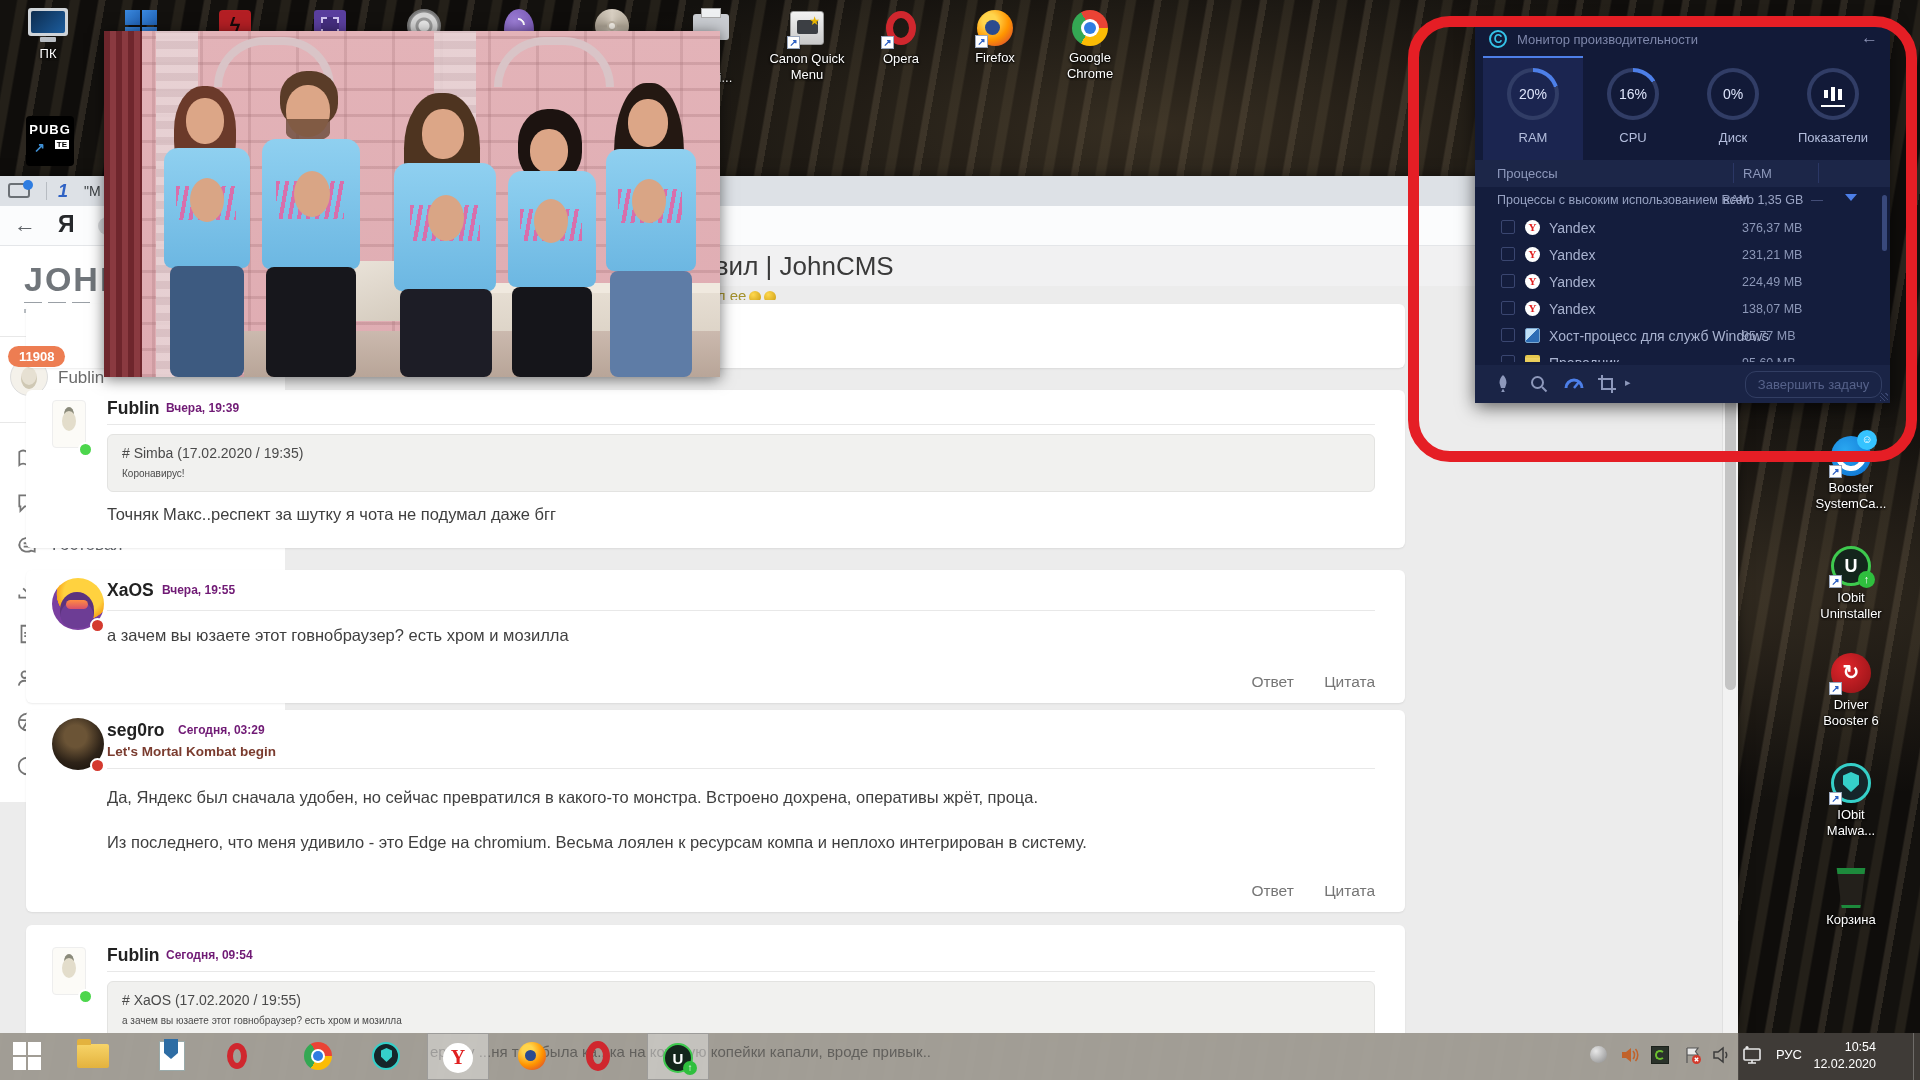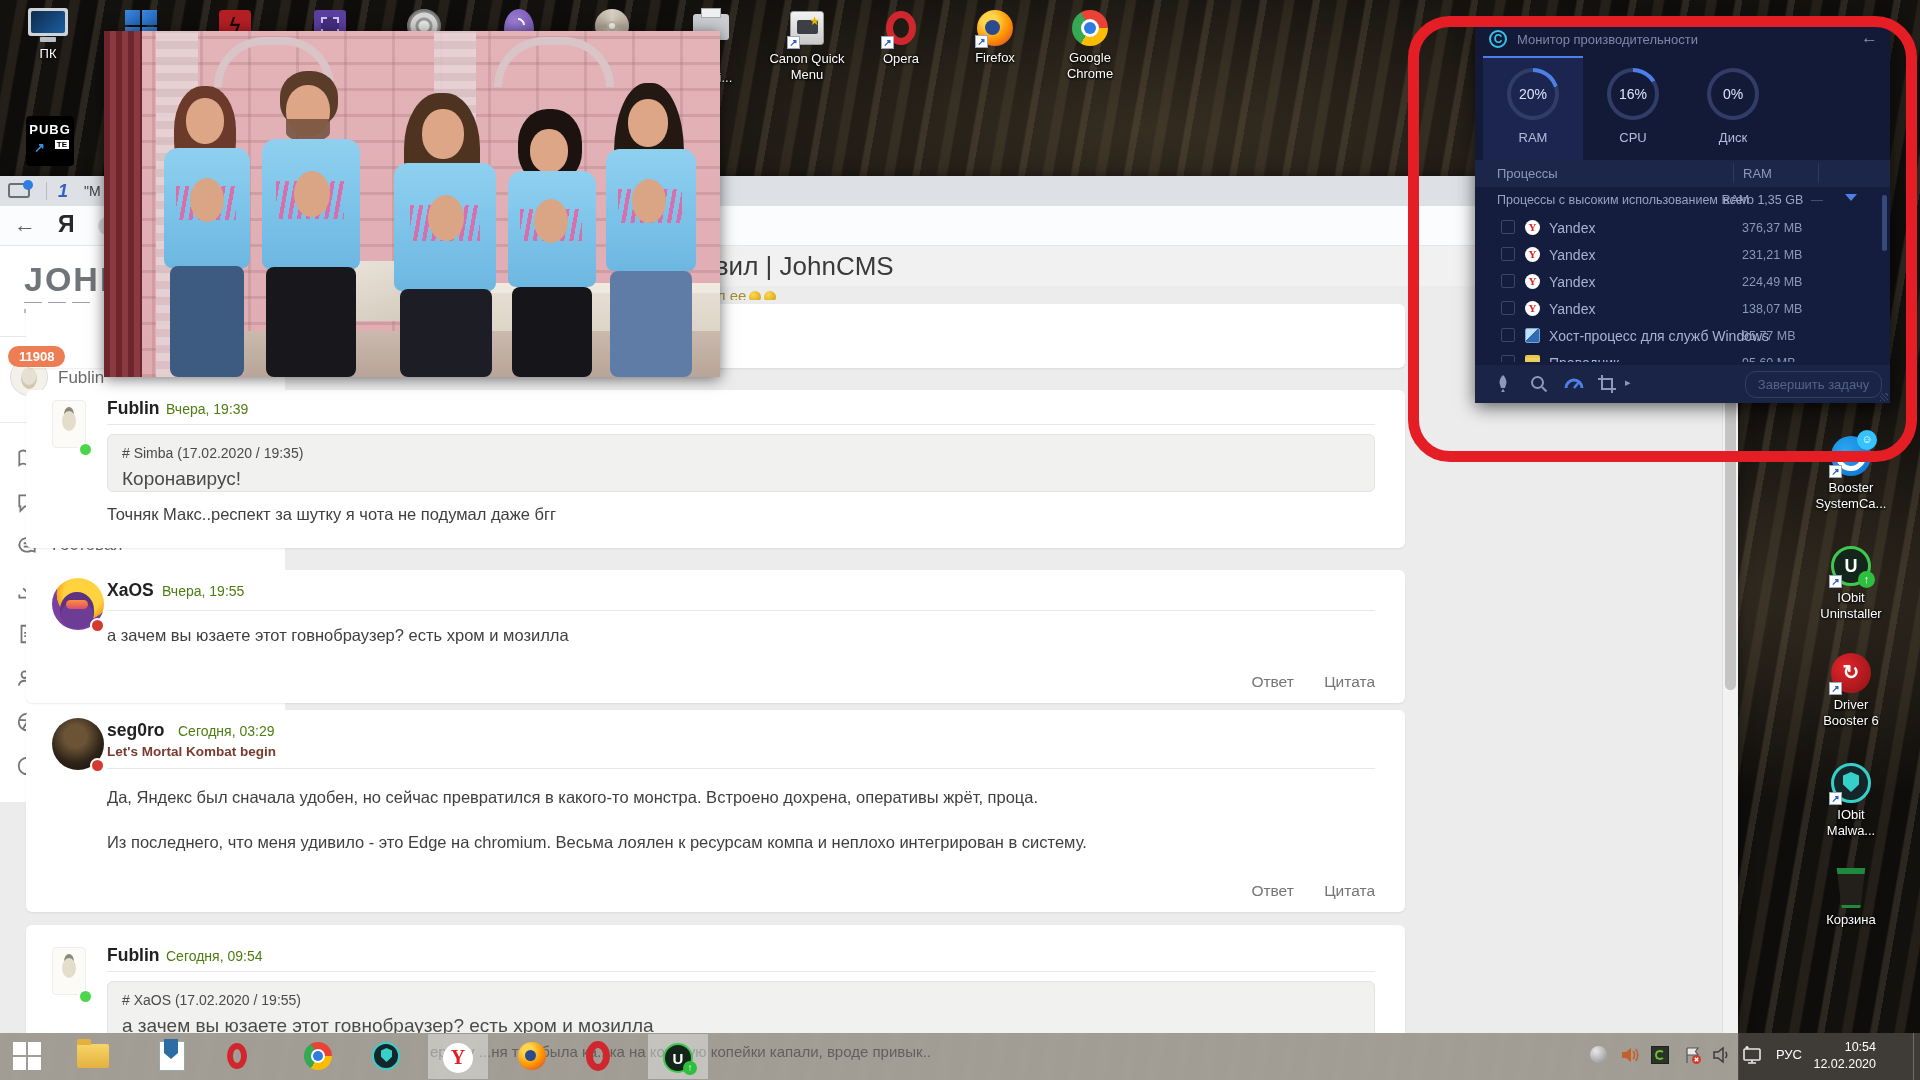--- a/index.html
+++ b/index.html
@@ -106,26 +106,26 @@
   .sketchav { width:34px; height:48px; background:#fcfbf7; border:1px solid #eee; border-radius:4px; }
   .sketchav i { display:block; width:14px; height:20px; margin:10px auto 0; border-radius:50%; background:#e3ddcb; box-shadow:0 -6px 0 -2px #8a8a7a; }
   .bigav { width:52px; height:52px; border-radius:50%; overflow:hidden; }
   .av-xaos { background:radial-gradient(circle at 60% 30%,#ffd23f 0 40%,#f7a51b 55%,#7a3fa0 56%); }
   .av-xaos i { position:absolute; left:8px; top:14px; width:34px; height:36px; border-radius:50% 50% 40% 40%; background:#6d3d95; box-shadow:inset 0 8px 0 rgba(0,0,0,.15); }
   .av-xaos b { position:absolute; left:14px; top:22px; width:22px; height:9px; border-radius:5px; background:linear-gradient(#ff8c42,#d94f6b); }
   .av-seg { background:radial-gradient(circle at 45% 35%,#6b5436 0 25%,#2e2318 60%,#120d08); }
   .odot { position:absolute; width:15px; height:15px; border-radius:50%; border:2px solid #fff; }
   .odot.gr { background:#4cd64c; } .odot.rd { background:#d43a2f; }
   .pname { position:absolute; left:81px; font-size:17.5px; font-weight:bold; color:#212121; }
-  .ptime { position:absolute; font-size:14px; color:#4d7c0f; }
+  .ptime { position:absolute; font-size:12px; color:#701a75;font-weight:bold; }
   .psig { position:absolute; left:81px; font-size:13.5px; font-weight:bold; color:#7a3b2e; }
   .phr { position:absolute; left:81px; right:30px; height:1px; background:#e8e8e8; }
   .pquote { position:absolute; left:81px; right:30px; background:#f1f1ef; border:1px solid #e3e3e1; border-radius:6px; padding:10px 14px; }
   .pquote .qh { font-size:14px; color:#4a4a4a; }
-  .pquote .qb { font-size:19px; color:#4a4a4a; margin-top:7px; }
+  .pquote .qb { font-size:10px; color:#4a4a4a; margin-top:7px; }
   .pbody { position:absolute; left:81px; right:30px; font-size:16.5px; color:#3f3f3f; }
   .plinks { position:absolute; right:30px; bottom:12px; font-size:15.5px; color:#757575; }
   .plinks span { margin-left:26px; }
   #pgscroll { right:0; top:0; width:16px; height:787px; background:#f2f2f2; border-left:1px solid #e0e0e0; }
   #pgthumb { left:2px; top:144px; width:11px; height:300px; background:#c4c4c4; border-radius:6px; }
 
   
   #video { left:104px; top:31px; width:616px; height:346px; z-index:20; overflow:hidden; box-shadow:0 2px 14px rgba(0,0,0,.55);
     background:
       repeating-linear-gradient(0deg, rgba(160,110,115,.28) 0 3px, transparent 3px 26px),
@@ -634,20 +634,33 @@
         <div class="ptlabel">CPU</div>
       </div>
       <div class="ptab" style="left:208px;">
         <div class="gauge">
             <div class="ring" style="background:#313d66;"></div>
             <div class="hole"></div>
             <div class="pct">0%</div>
           </div>
         <div class="ptlabel">Диск</div>
       </div>
+      <div class="ptab" style="left:308px;">
+        <div class="gauge">
+            <div class="ring" style="background:#313d66;"></div>
+            <div class="hole"></div>
+          <div class="baricon">
+              <i style="height:8px;"></i>
+              <i style="height:14px;"></i>
+              <i style="height:11px;"></i>
+              <u></u>
+            </div>
+        </div>
+        <div class="ptlabel">Показатели</div>
+      </div>
     </div>
     <div id="pcolhead" class="abs">
       <span class="c1">Процессы</span>
       <span class="c2">RAM</span>
       <i class="vsep" style="left:258px;"></i>
         <i class="vsep" style="left:343px;"></i>
     </div>
     <div id="plist" class="abs">
       <div class="grow">
         <span class="gl">Процессы с высоким использованием RAM</span>

